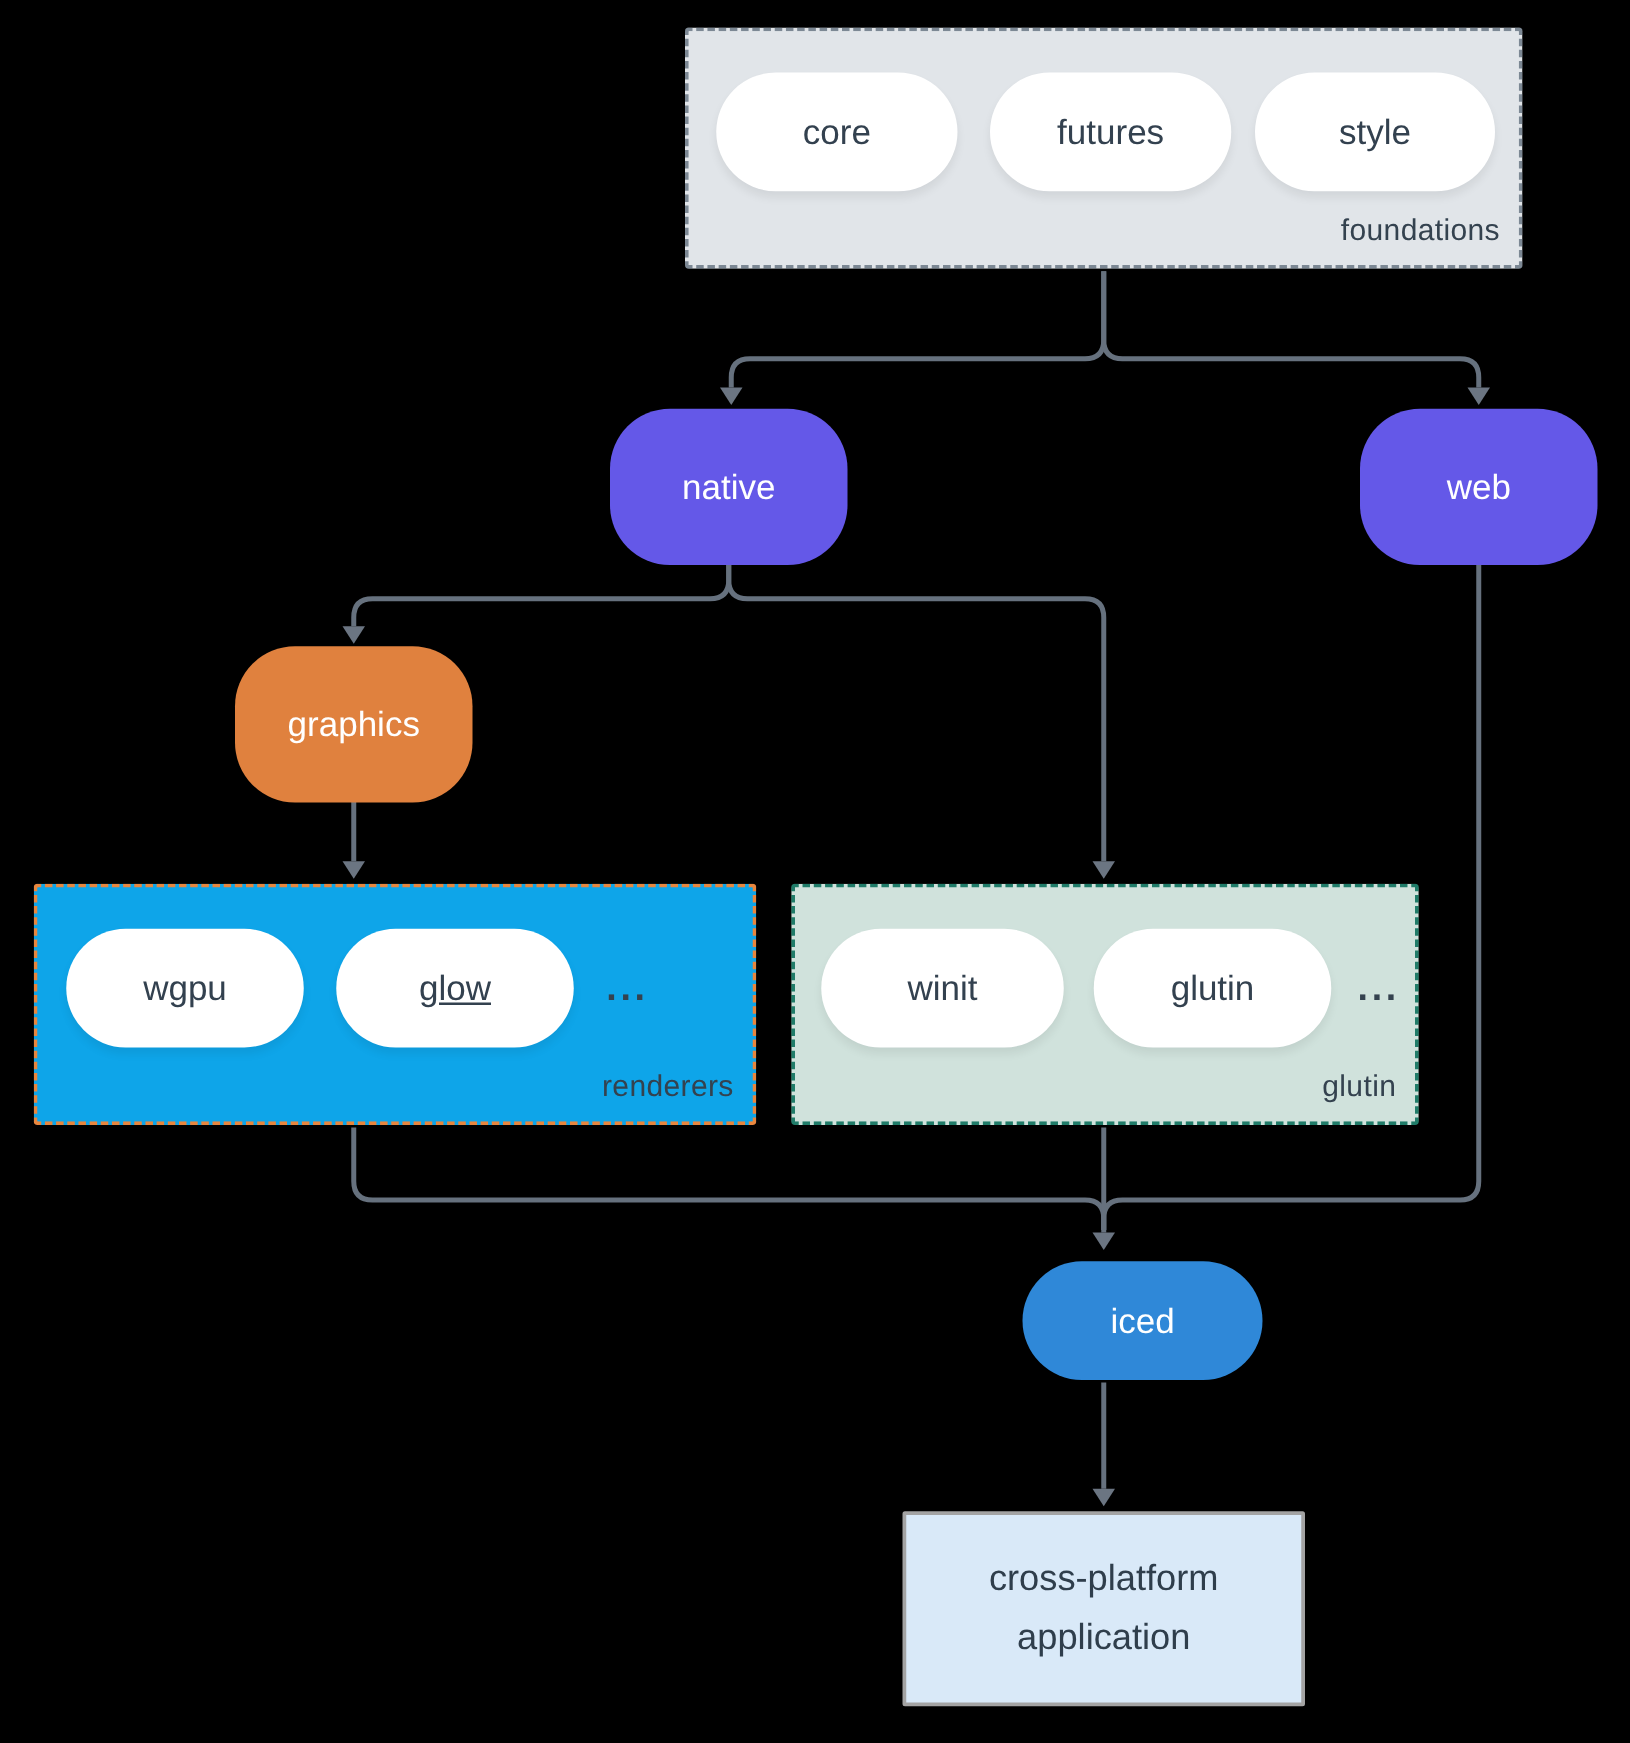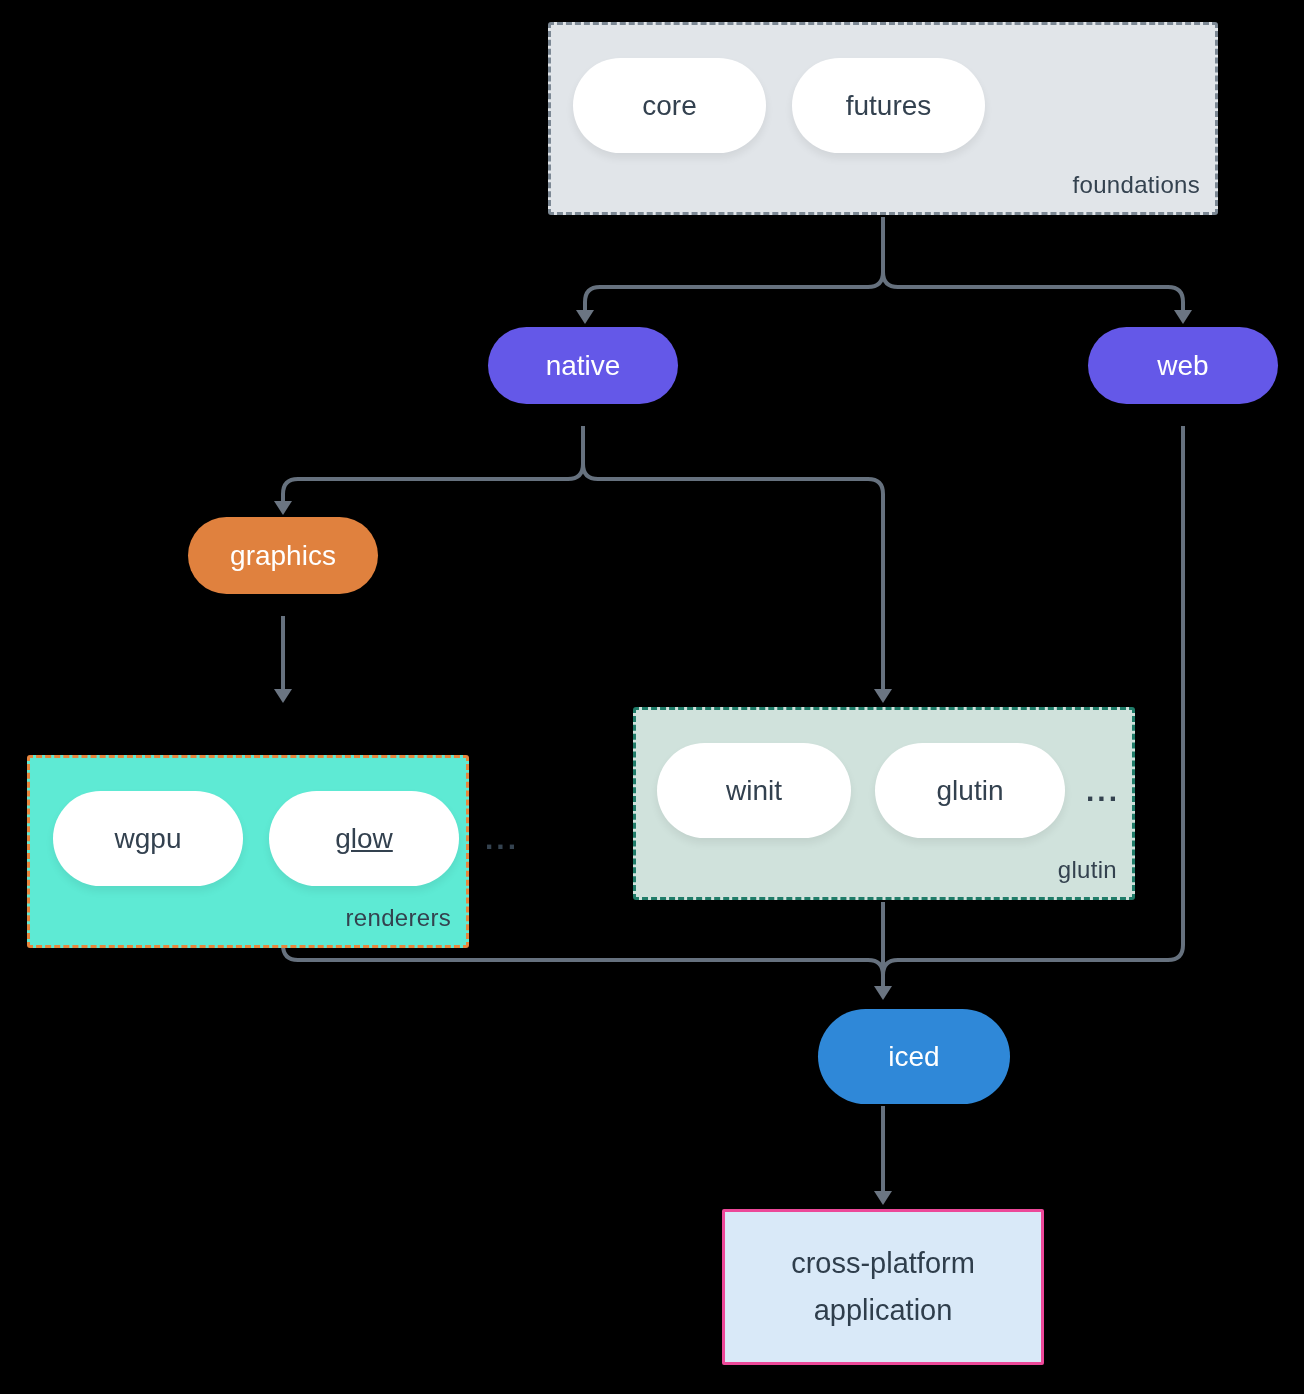--- a/index.html
+++ b/index.html
@@ -12,53 +12,53 @@
   .conn{fill:none;stroke:#66717e;stroke-width:4;}
   .arrowhead{fill:#6b7582;stroke:none;}
 
   .groupbox{position:absolute;z-index:2;border-radius:3px;box-sizing:border-box;}
   .groupbox .grouplabel{
     position:absolute;right:15px;bottom:13px;
     font-size:24px;color:#34424f;letter-spacing:.3px;
   }
   #group-foundations{left:548px;top:22px;width:670px;height:193px;
     background:#e1e5e9;border:3px dashed #7c8894;}
-  #group-renderers{left:27px;top:707px;width:442px;height:193px;
-    background:#5eead4;border:3px dashed #e8863e;margin-top:48px;}
+  #group-renderers{left:27px;top:707px;width:578px;height:193px;
+    background:#0ea5e9;border:3px dashed #e8863e;}
   #group-shells{left:633px;top:707px;width:502px;height:193px;
     background:#d0e2dc;border:3px dashed #207c69;padding-left:11px;}
 
   .pill{
     position:absolute;z-index:3;height:95px;border-radius:48px;
     display:flex;align-items:center;justify-content:center;
     font-size:28px;box-sizing:border-box;
   }
   .pill.white{
     background:#ffffff;color:#33414f;
     box-shadow:0 5px 8px rgba(0,0,0,0.07);
   }
   .pill.inbox{top:33px;}
   .ellipsis{
     position:absolute;top:33px;height:95px;z-index:3;
     display:flex;align-items:center;justify-content:center;
     font-size:30px;font-weight:700;letter-spacing:3px;color:#34424f;
   }
   .node{
-    position:absolute;z-index:3;height:77px;border-radius:48px;
+    position:absolute;z-index:3;height:125px;border-radius:48px;
     display:flex;align-items:center;justify-content:center;
     font-size:28px;color:#fff;
   }
   #node-native{left:488px;top:327px;width:190px;background:#6458e8;}
   #node-web{left:1088px;top:327px;width:190px;background:#6458e8;}
   #node-graphics{left:188px;top:517px;width:190px;background:#e0813e;}
   #node-iced{left:818px;top:1009px;width:192px;height:95px;background:#2f88d8;}
 
   #app-box{
     position:absolute;z-index:3;left:722px;top:1209px;width:322px;height:156px;
-    background:#d9e9f8;border:3px solid #ec4899;border-radius:2px;box-sizing:border-box;
+    background:#d9e9f8;border:3px solid #a3a3a3;border-radius:2px;box-sizing:border-box;
     display:flex;flex-direction:column;align-items:center;justify-content:center;
     font-size:29px;color:#2f3e4c;line-height:47px;text-align:center;
   }
 </style>
 </head>
 <body>
 
 <div id="stage">
 
   <svg id="connector-layer" width="1304" height="1394" viewBox="0 0 1304 1394">
@@ -80,20 +80,21 @@
     <path class="conn" d="M883 902 V986"></path>
     <polygon class="arrowhead" points="874,986 892,986 883,1000"></polygon>
 
     <path class="conn" d="M883 1106 V1191"></path>
     <polygon class="arrowhead" points="874,1191 892,1191 883,1205"></polygon>
   </svg>
 
   <div id="group-foundations" class="groupbox">
     <div class="pill white inbox" style="left:22px;width:193px;">core</div>
     <div class="pill white inbox" style="left:241px;width:193px;">futures</div>
+    <div class="pill white inbox" style="left:453px;width:192px;">style</div>
     <div class="grouplabel">foundations</div>
   </div>
 
   <div id="node-native" class="node">native</div>
   <div id="node-web" class="node">web</div>
 
   <div id="node-graphics" class="node">graphics</div>
 
   <div id="group-renderers" class="groupbox">
     <div class="pill white inbox" style="left:23px;width:190px;">wgpu</div>

